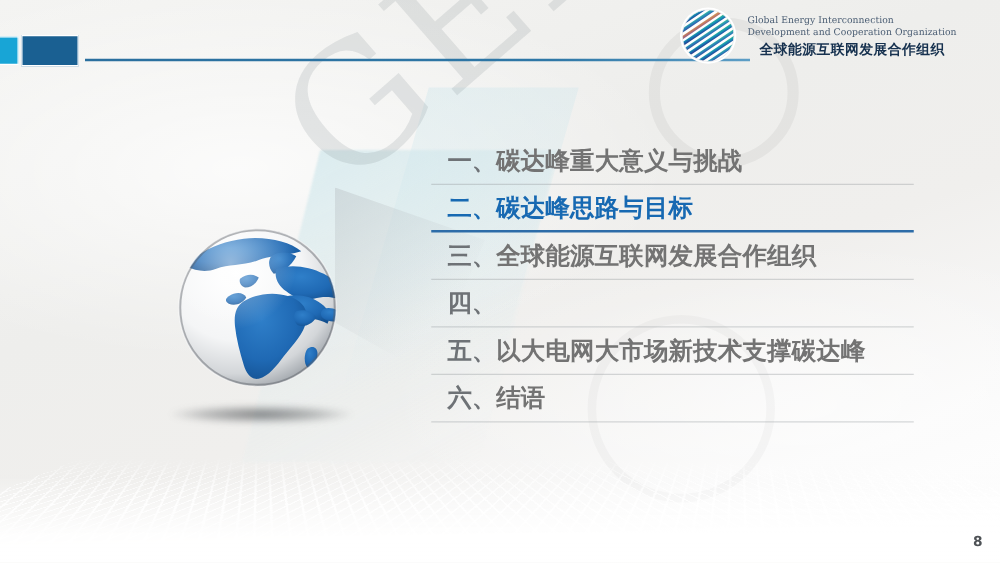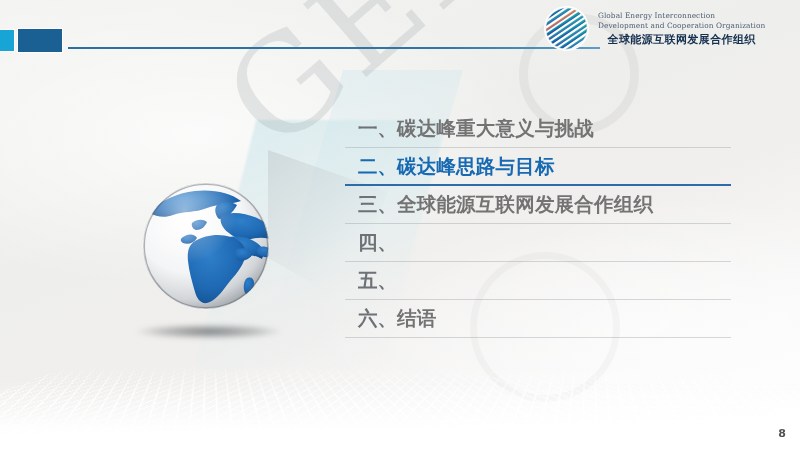--- a/index.html
+++ b/index.html
@@ -410,20 +410,21 @@
       <span class="row-num">三、</span>
       <span class="row-label">全球能源互联网发展合作组织</span>
     </div>
 
     <div class="row">
       <span class="row-num">四、</span>
     </div>
 
     <div class="row">
       <span class="row-num">五、</span>
+      <span class="row-label">以大电网大市场新技术支撑碳达峰</span>
     </div>
 
     <div class="row">
       <span class="row-num">六、</span>
       <span class="row-label">结语</span>
     </div>
 
   </div>
 
   <div class="pageno">8</div>

